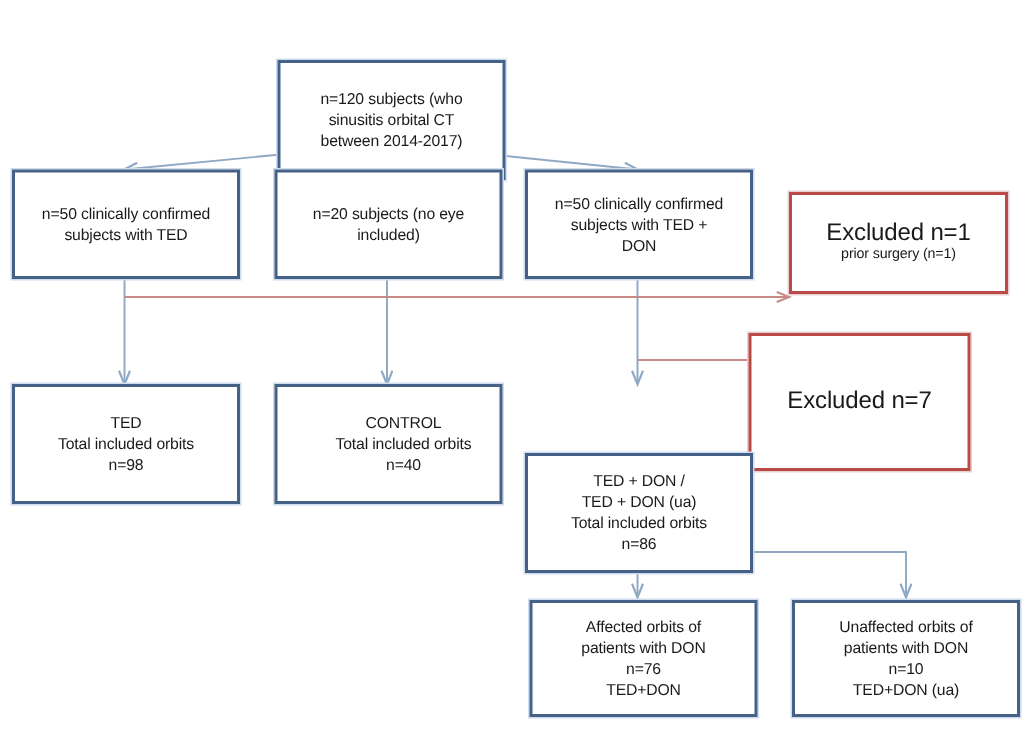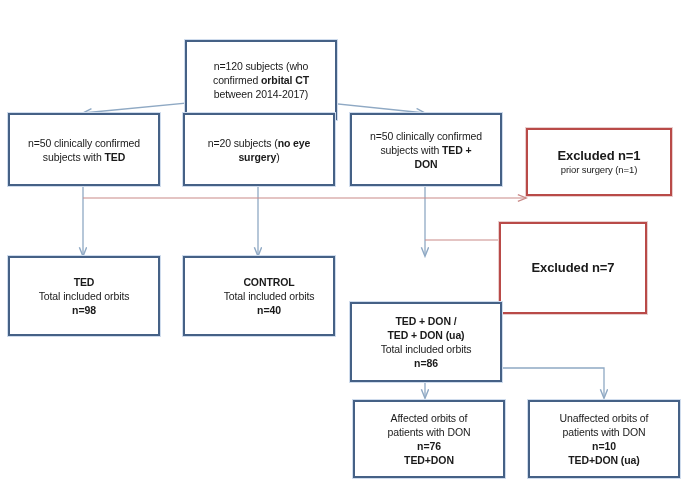--- a/index.html
+++ b/index.html
@@ -46,24 +46,24 @@
     color: #1a1a1a;
     font-size: 10.5px;
     line-height: 14px;
     letter-spacing: -0.1px;
   }
   .node.red .txt {
     font-size: 9.5px;
     line-height: 12.5px;
   }
   .node.red .txt .hd {
-    font-size: 13px;
+    font-size: 16px;
     line-height: 15px;
   }
-  b { font-weight: bold; }
+  b { font-weight: normal; }
 </style>
 </head>
 <body>
 
 <div id="canvas">
 
   <svg id="wires" viewBox="0 0 685 488">
     <defs>
       <marker id="arrow-blue" markerWidth="9" markerHeight="9" refX="7.4" refY="3.2" orient="auto">
         <path d="M0.6,0.4 L7.6,3.2 L0.6,6.0" fill="none" stroke="#8fa9c4" stroke-width="1.1"></path>
@@ -88,36 +88,36 @@
 
     <g stroke="#c98a88" stroke-width="1.2" fill="none">
       <path d="M83,198 L526,198" marker-end="url(#arrow-red)"></path>
       <path d="M425,240 L526,240" marker-end="url(#arrow-red)"></path>
     </g>
   </svg>
 
   <div class="node blue" style="left:185px; top:8px; width:152px; height:80px;margin-top:32px;">
     <div class="txt">
       <span>n=120 subjects (who</span><br>
-      <span>confirmed </span><b>orbital CT</b><br>
+      <span>sinusitis </span><b>orbital CT</b><br>
       <span>between 2014-2017)</span>
     </div>
   </div>
 
   <div class="node blue" style="left:8px; top:113px; width:152px; height:73px;">
     <div class="txt">
       <span>n=50 clinically confirmed</span><br>
       <span>subjects with </span><b>TED</b>
     </div>
   </div>
 
   <div class="node blue" style="left:183px; top:113px; width:152px; height:73px;">
     <div class="txt">
       <span>n=20 subjects (</span><b>no eye</b><br>
-      <b>surgery</b><span>)</span>
+      <b>included</b><span>)</span>
     </div>
   </div>
 
   <div class="node blue" style="left:350px; top:113px; width:152px; height:73px;">
     <div class="txt">
       <span>n=50 clinically confirmed</span><br>
       <span>subjects with </span><b>TED +</b><br>
       <b>DON</b>
     </div>
   </div>

